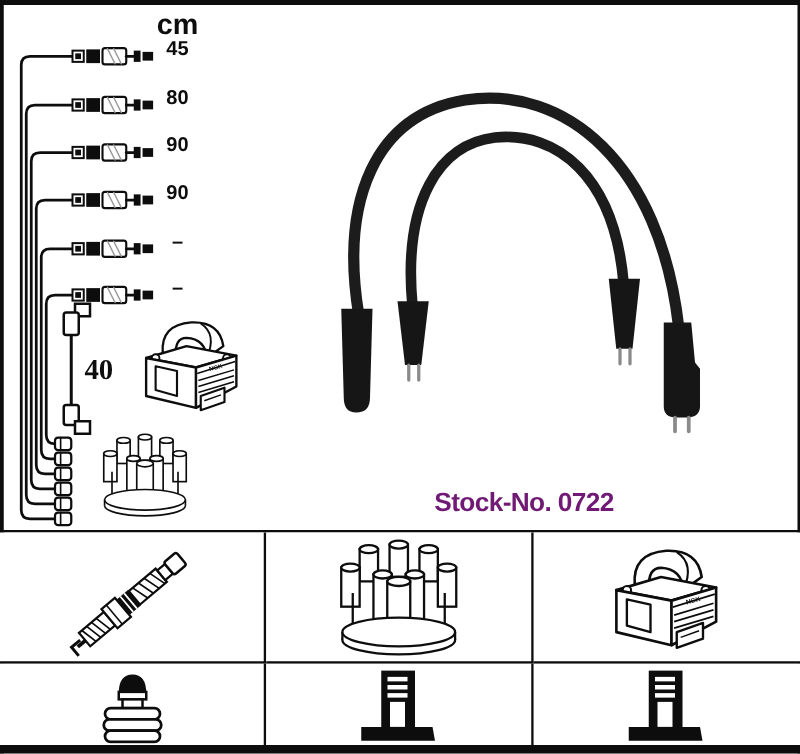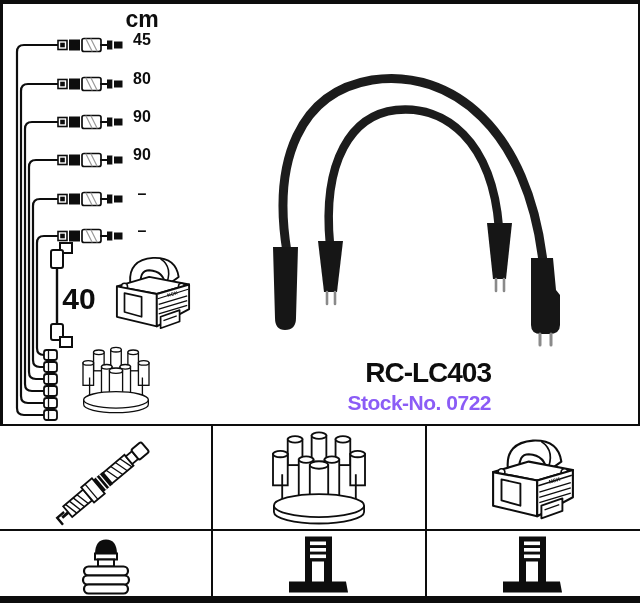--- a/index.html
+++ b/index.html
@@ -20,29 +20,29 @@
   .art{position:absolute;left:0;top:0;width:511px;height:424px;}
   .art svg{position:absolute;left:0;top:0;}
 
   .lbl{
     position:absolute;
     font-weight:bold;color:#0d0d0d;
     text-align:center;line-height:1;
   }
   .len{left:118px;width:48px;font-size:16px;}
   .unit{left:118px;width:48px;top:8px;font-size:23px;}
-  .len40{left:58px;width:42px;top:284px;font-size:30px;}
+  .len40{left:58px;width:42px;top:284px;font-size:23px;font-family:Liberation Serif, serif;}
   .model{
     position:absolute;right:20px;top:359px;
     font-weight:bold;font-size:28px;color:#0d0d0d;
     letter-spacing:-1px;line-height:1;
   }
   .stock{
     position:absolute;right:20px;top:392px;
-    font-weight:bold;font-size:21px;color:#8b5cf6;
+    font-weight:bold;font-size:21px;color:#701a75;
     letter-spacing:-0.5px;line-height:1;
   }
 
   
   .parts-table{
     position:absolute;left:0;top:424px;width:640px;height:172px;
     border-top:2px solid #0d0d0d;
     display:grid;
     grid-template-columns:1fr 1fr 1fr;
     grid-template-rows:105px 65px;
@@ -234,21 +234,20 @@
     </svg>
 
     <div class="lbl unit">cm</div>
     <div class="lbl len" style="top:32px">45</div>
     <div class="lbl len" style="top:71px">80</div>
     <div class="lbl len" style="top:109px">90</div>
     <div class="lbl len" style="top:147px">90</div>
     <div class="lbl len" style="top:186px">–</div>
     <div class="lbl len" style="top:223px">–</div>
     <div class="lbl len40">40</div>
-    <div class="model">RC-LC403</div>
     <div class="stock">Stock-No. 0722</div>
   </div>
 
   <div class="parts-table">
     <div class="cell cb-r cb-b">
       <svg width="200" height="101" viewBox="-100 -50.5 200 101">
         <use href="#plug" transform="translate(0,2) rotate(-40)"></use>
       </svg>
     </div>
     <div class="cell cb-r cb-b">

